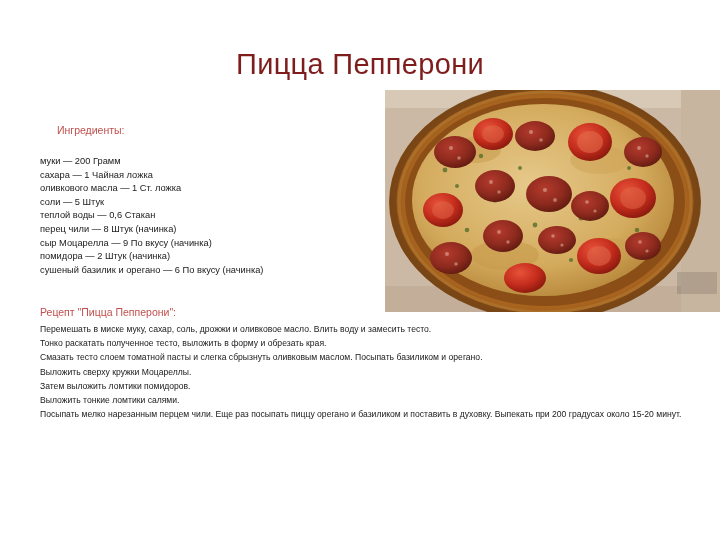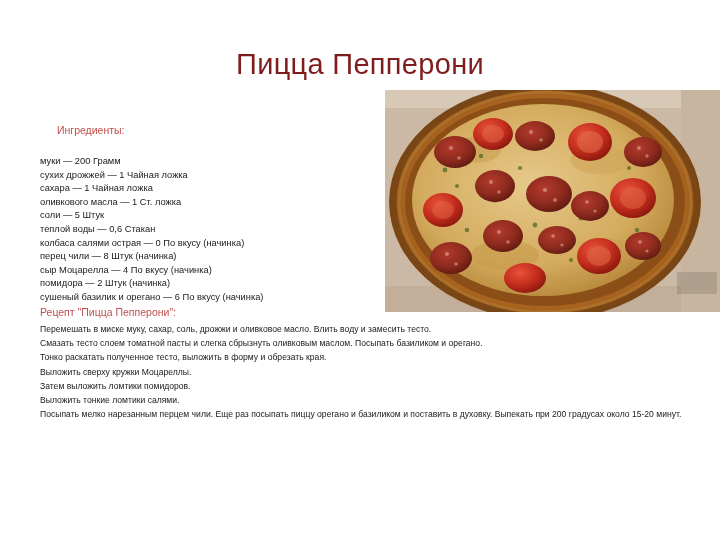--- a/index.html
+++ b/index.html
@@ -203,37 +203,35 @@
       <ellipse cx="160" cy="112" rx="146" ry="110" fill="none" stroke="#c08b3e" stroke-width="3" opacity="0.35"></ellipse>
 
       <rect x="292" y="182" width="40" height="22" fill="#000000" opacity="0.12"></rect>
     </svg>
   </div>
 
   <div class="ingredients-head">Ингредиенты:</div>
 
   <div class="ing-list">
     <div>муки — 200 Грамм</div>
-    <div>сухих дрожжей — 1 Чайная ложка</div>
     <div>сахара — 1 Чайная ложка</div>
     <div>оливкового масла — 1 Ст. ложка</div>
     <div>соли — 5 Штук</div>
     <div>теплой воды — 0,6 Стакан</div>
-    <div>колбаса салями острая — 0 По вкусу (начинка)</div>
     <div>перец чили — 8 Штук (начинка)</div>
-    <div>сыр Моцарелла — 4 По вкусу (начинка)</div>
+    <div>сыр Моцарелла — 9 По вкусу (начинка)</div>
     <div>помидора — 2 Штук (начинка)</div>
     <div>сушеный базилик и орегано — 6 По вкусу (начинка)</div>
   </div>
 
   <div class="recipe-head">Рецепт "Пицца Пепперони":</div>
 
   <div class="steps">
     <div>Перемешать в миске муку, сахар, соль, дрожжи и оливковое масло. Влить воду и замесить тесто.</div>
+    <div>Тонко раскатать полученное тесто, выложить в форму и обрезать края.</div>
     <div>Смазать тесто слоем томатной пасты и слегка сбрызнуть оливковым маслом. Посыпать базиликом и орегано.</div>
-    <div>Тонко раскатать полученное тесто, выложить в форму и обрезать края.</div>
     <div>Выложить сверху кружки Моцареллы.</div>
     <div>Затем выложить ломтики помидоров.</div>
     <div>Выложить тонкие ломтики салями.</div>
     <div>Посыпать мелко нарезанным перцем чили. Еще раз посыпать пиццу орегано и базиликом и поставить в духовку. Выпекать при 200 градусах около 15-20 минут.</div>
   </div>
 
 </div>
 
 </body></html>

